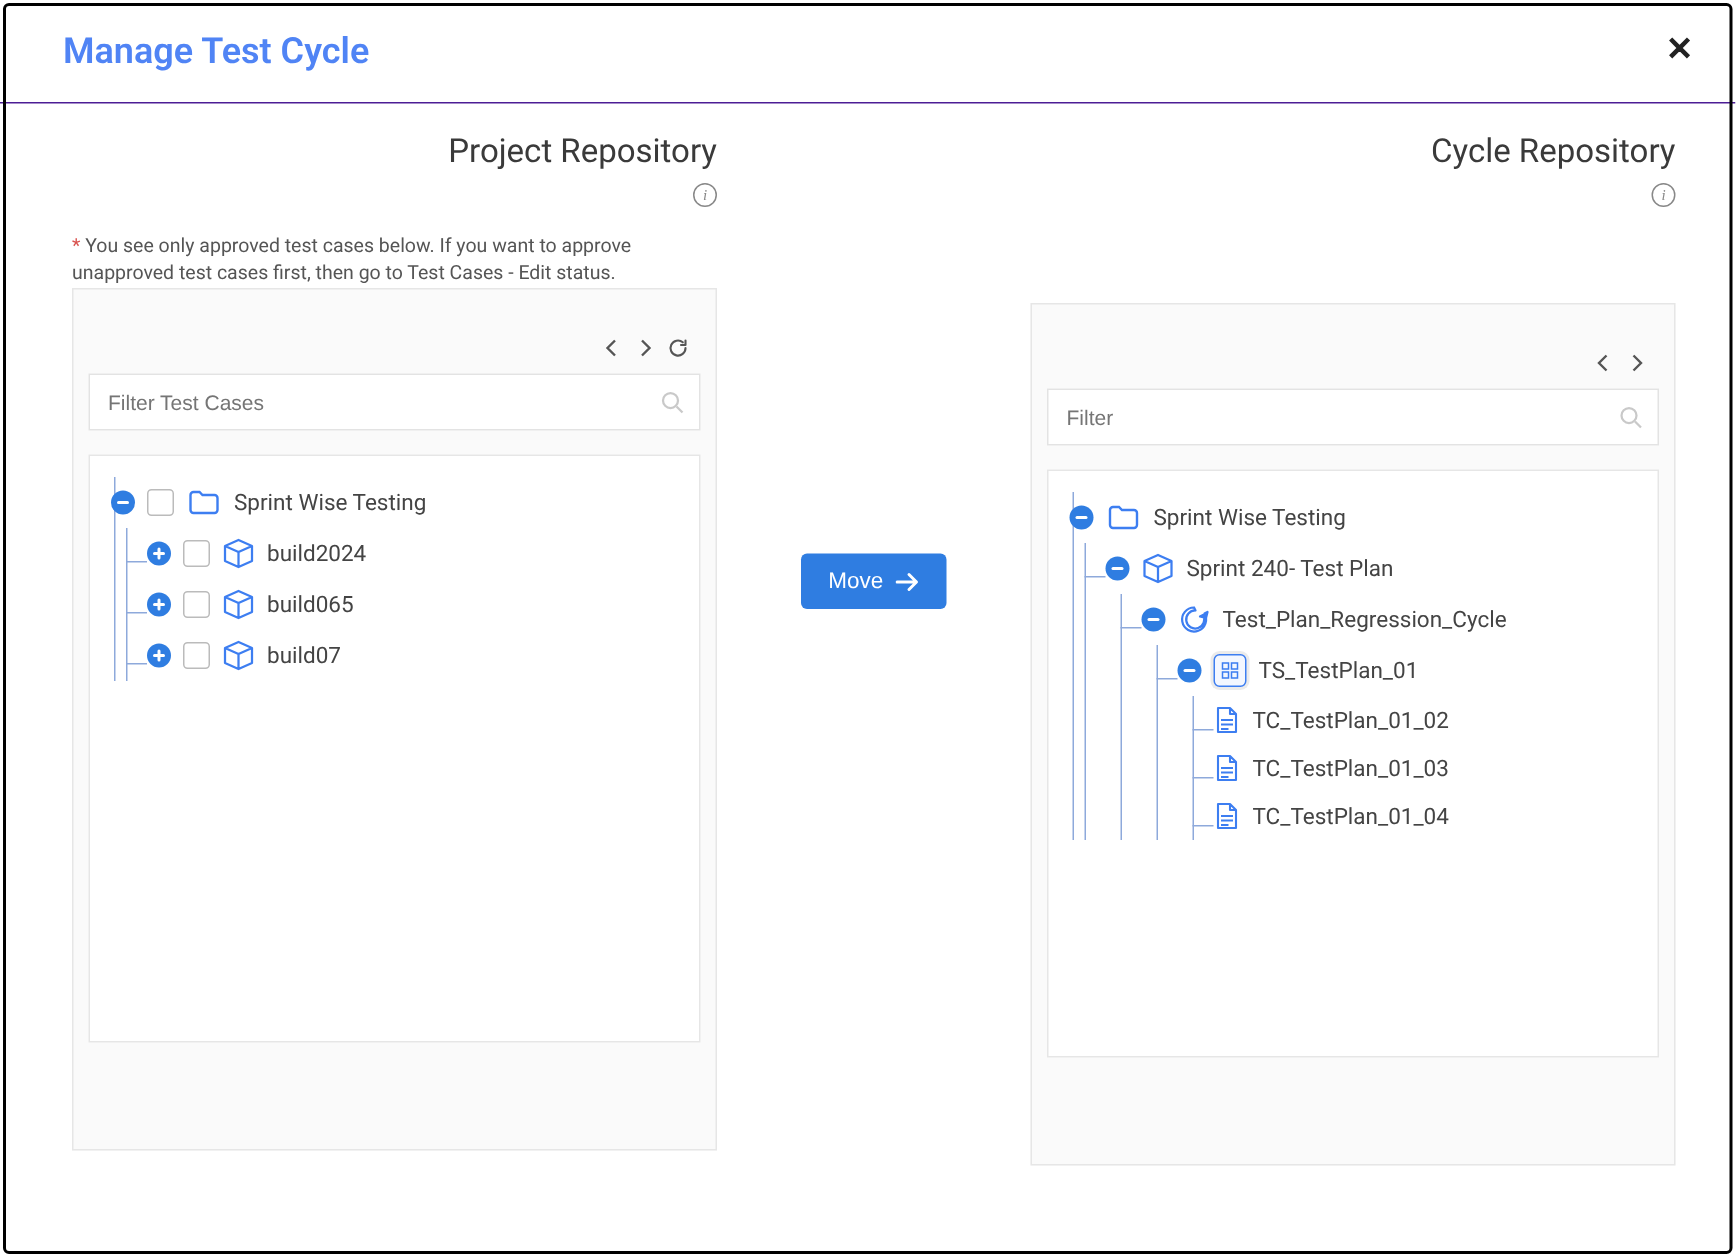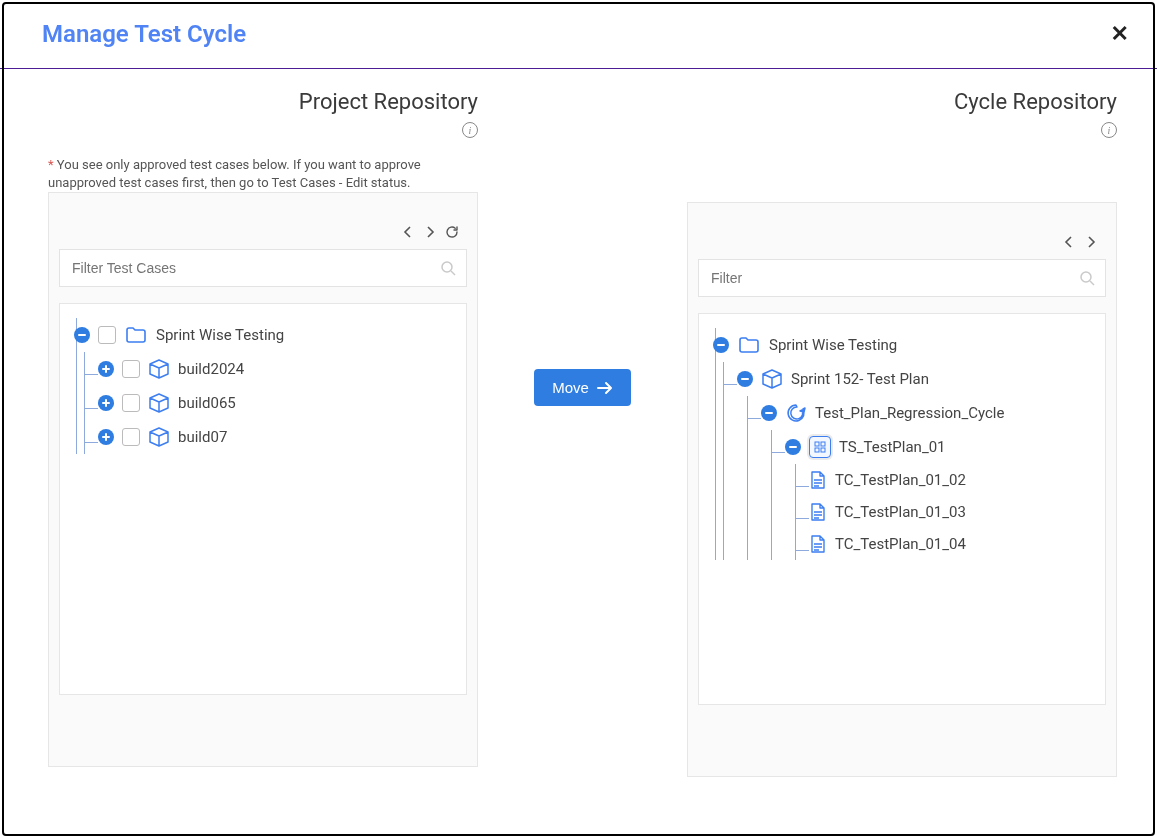--- a/index.html
+++ b/index.html
@@ -382,21 +382,21 @@
                 <li>
                   <div class="node-row">
                     <span class="toggle minus">
                         <span class="bar h"></span>
                       </span>
                     <span class="node-icon">
                       <svg width="22" height="22" viewBox="0 0 22 22">
                           <path d="M11 2 20 6v10l-9 4-9-4V6z M2 6l9 4 9-4 M11 10v10" fill="none" stroke="#3d7ef1" stroke-width="1.5" stroke-linejoin="round"></path>
                         </svg>
                     </span>
-                    <span class="node-label">Sprint 152- Test Plan</span>
+                    <span class="node-label">Sprint 240- Test Plan</span>
                   </div>
                   <ul>
                     <li>
                       <div class="node-row">
                         <span class="toggle minus">
                             <span class="bar h"></span>
                           </span>
                         <span class="node-icon">
                           <svg width="22" height="22" viewBox="0 0 22 22">
                               <path d="M11 3a8 8 0 1 0 7 4l2-1-1 4-4-1 2-1a6 6 0 1 1-5-3z" fill="none" stroke="#3d7ef1" stroke-width="1.5" stroke-linejoin="round"></path>

